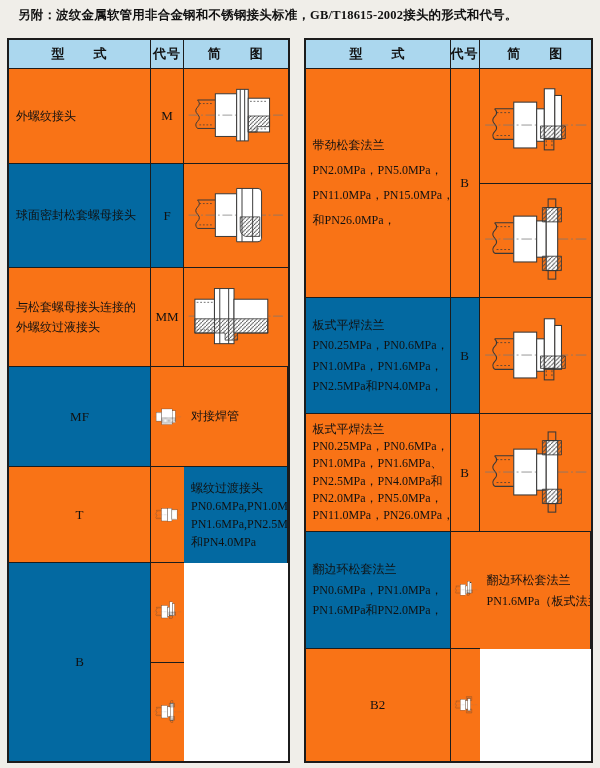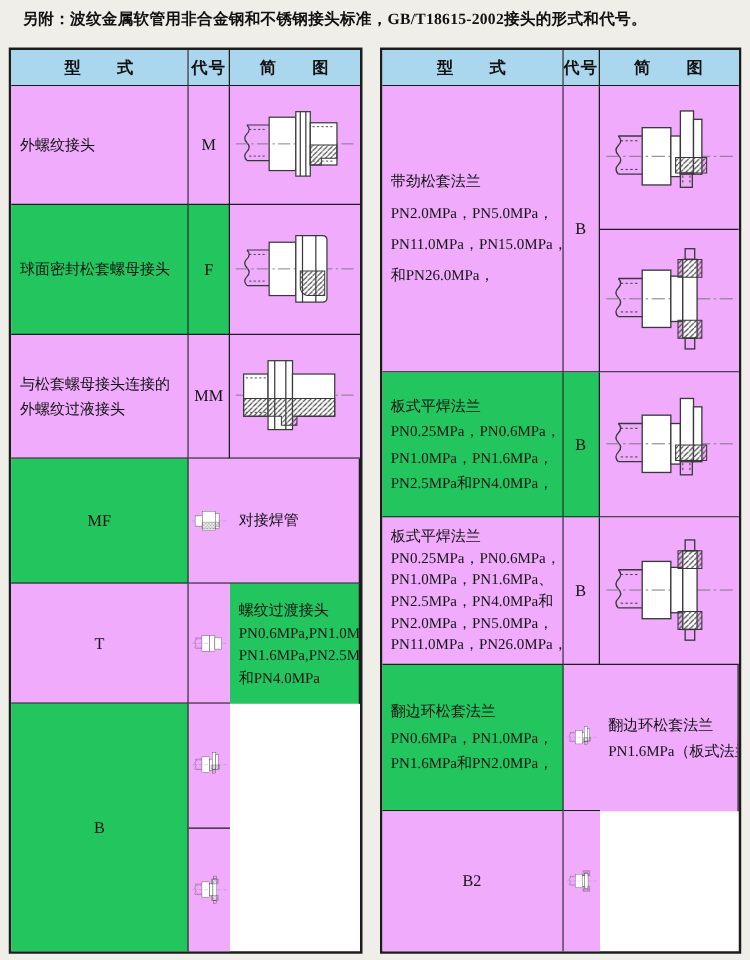--- a/index.html
+++ b/index.html
@@ -26,21 +26,21 @@
     display:grid;
     height:725px;
   }
   .half-left  { width:288px; grid-template-columns:142px 33px 1fr;
                 grid-template-rows:29px 95px 104px 99px 100px 96px 1fr; }
   .half-right { width:295px; grid-template-columns:145px 29px 1fr;
                 grid-template-rows:29px 229px 116px 118px 117px 1fr; }
   .cell {
     border-right:1px solid #1c1c1c;
     border-bottom:1px solid #1c1c1c;
-    background:#f0abfc;
+    background:#f97316;
     overflow:hidden;
   }
   .cell.no-r { border-right:none; }
   .cell.no-b { border-bottom:none; }
   .hdr {
     background:#abd7ee;
     display:flex; align-items:center; justify-content:center;
     font-size:13px; font-weight:bold; letter-spacing:1px;
     border-bottom:1.5px solid #1c1c1c;
   }
@@ -49,21 +49,21 @@
     padding-left:7px; padding-right:2px;
     font-size:12px; line-height:1.7; white-space:pre;
   }
   .type.lh21 { line-height:2.1; }
   .type.lh15 { line-height:1.5; }
   .type.lh14 { line-height:1.42; }
   .code {
     display:flex; align-items:center; justify-content:center;
     font-size:13px;
   }
-  .yl { background:#22c55e; }
+  .yl { background:#0369a1; }
   .diag { display:flex; align-items:center; justify-content:center; padding:2px; }
   .diag-split { display:flex; flex-direction:column; padding:0; }
   .diag-split .sub { flex:1; display:flex; align-items:center; justify-content:center; padding:2px; }
   .diag-split .sub + .sub { border-top:1px solid #1c1c1c; }
   svg.dg { width:106px; height:80px; }
   .half-right svg.dg { width:112px; height:84px; }
   .defs { position:absolute; width:0; height:0; overflow:hidden; }
 </style>
 </head>
 <body>

